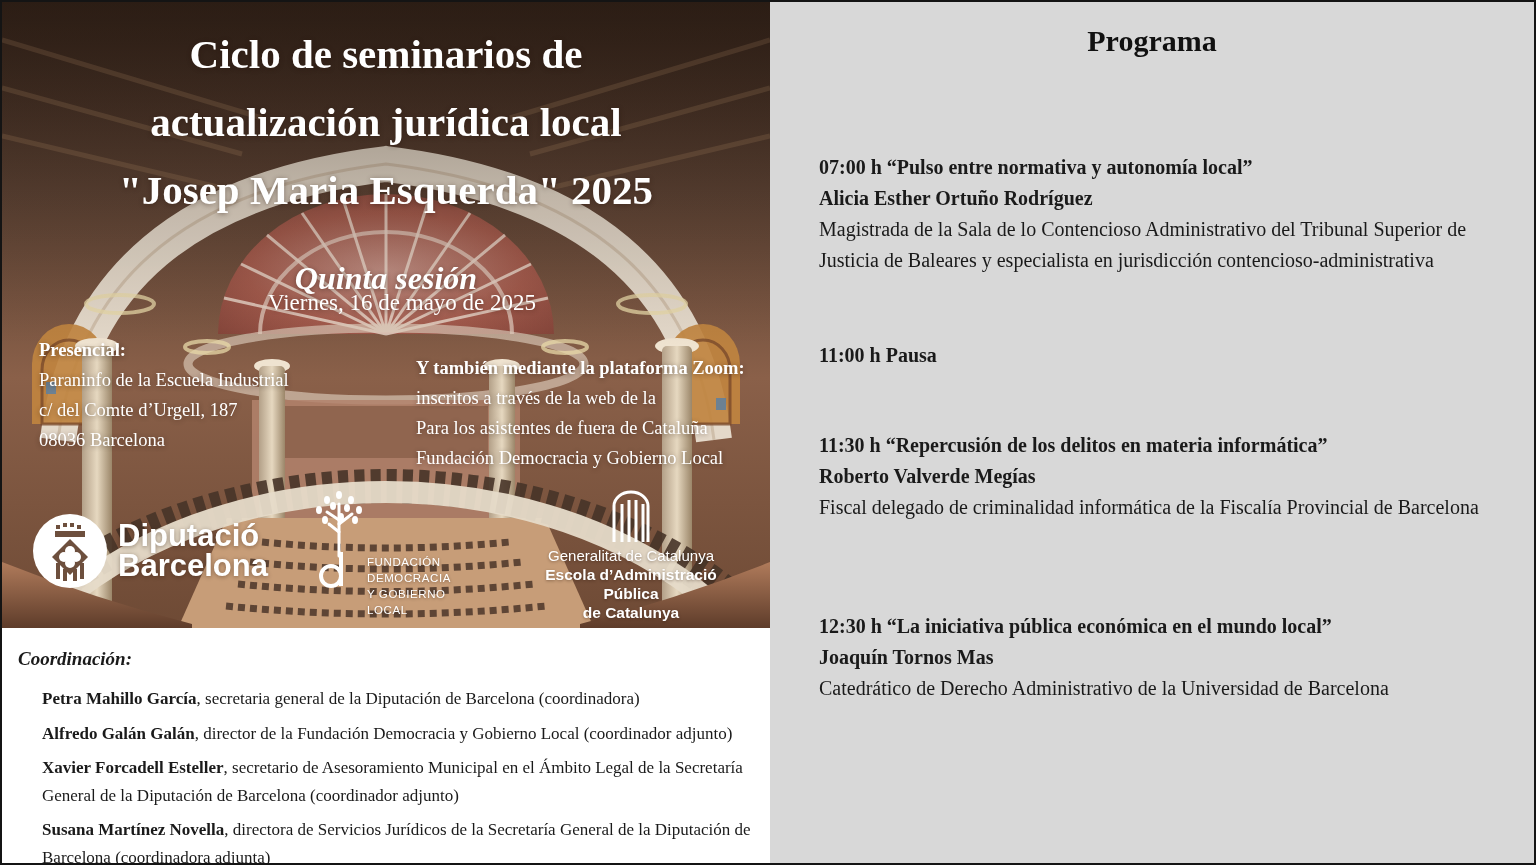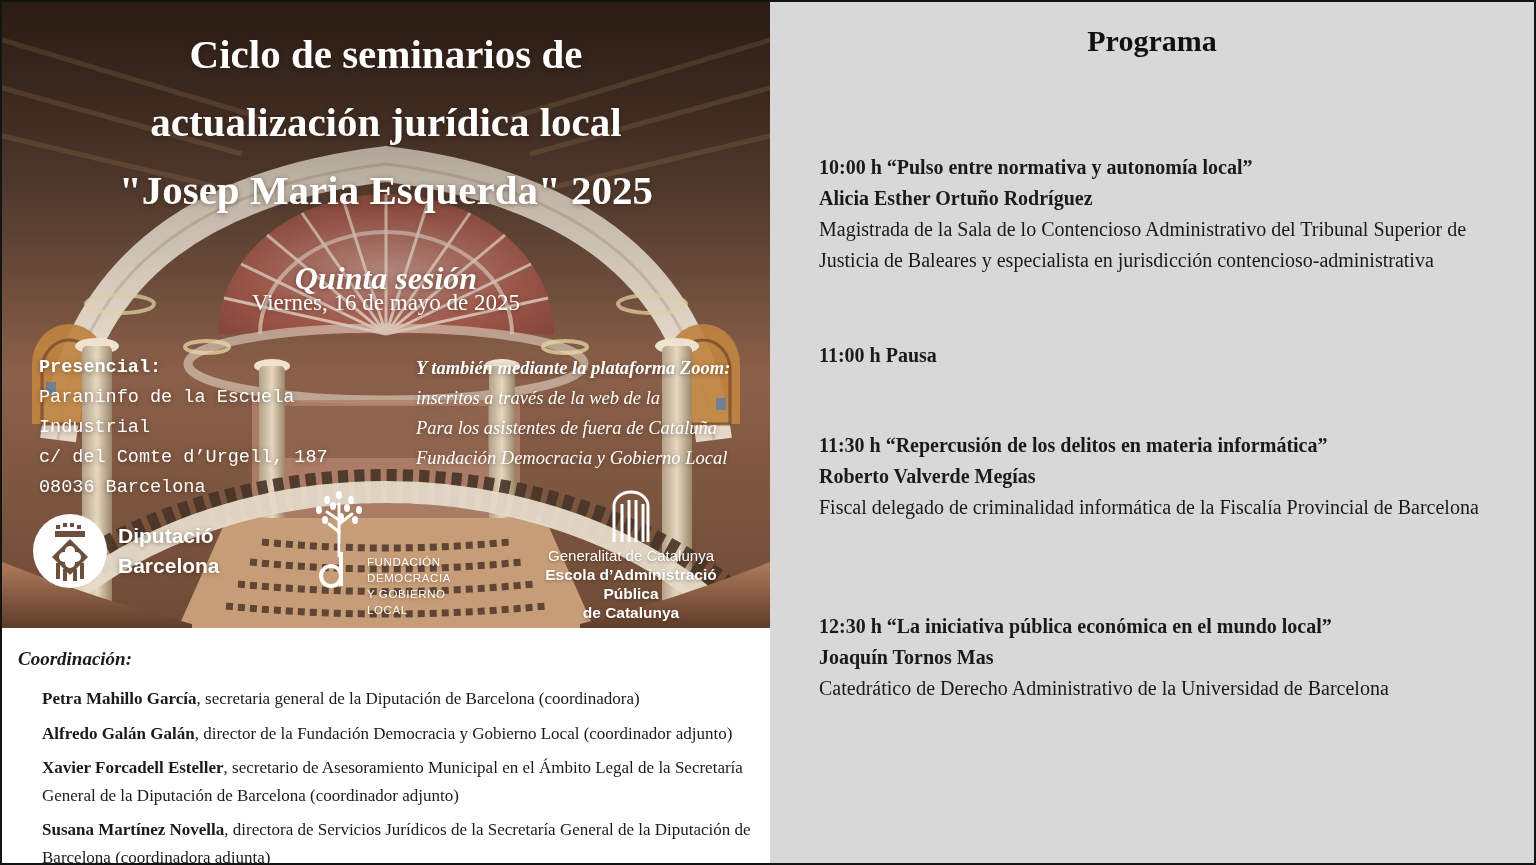--- a/index.html
+++ b/index.html
@@ -22,30 +22,30 @@
   .photo-shade{
     position:absolute;left:0;top:0;width:100%;height:100%;
     background:linear-gradient(180deg,rgba(35,22,14,.50) 0%,rgba(35,22,14,.18) 30%,rgba(35,22,14,0) 55%);
     pointer-events:none;
   }
   .overlay-text{position:absolute;color:#fff;text-shadow:0 1px 5px rgba(40,20,10,.45);}
   .title-block{left:0;top:18px;width:768px;text-align:center;}
   .title-line{font-size:41px;font-weight:bold;line-height:68px;white-space:nowrap;}
   .session-line{left:0;top:256px;width:768px;text-align:center;
     font-size:32px;font-weight:bold;font-style:italic;line-height:40px;}
-  .date-line{left:0;top:286px;width:768px;text-align:center;font-size:23px;line-height:30px;}
+  .date-line{left:16px;top:286px;width:768px;text-align:center;font-size:23px;line-height:30px;}
   .info-block{font-size:18.5px;line-height:30px;width:360px;}
-  .info-presencial{left:37px;top:351px;font-family:Liberation Mono, monospace;}
-  .info-zoom{left:414px;top:351px;font-style:italic;}
+  .info-presencial{left:37px;top:333px;}
+  .info-zoom{left:414px;top:351px;}
   .info-label{font-weight:bold;}
   
   .logo{position:absolute;color:#fff;}
   .logo-dipba{left:30px;top:511px;display:flex;align-items:center;}
   .dipba-text{margin-left:10px;font-family:"Liberation Sans","DejaVu Sans",sans-serif;
-    font-weight:bold;font-size:21px;line-height:30px;text-shadow:0 1px 4px rgba(40,20,10,.4);}
+    font-weight:bold;font-size:31px;line-height:30px;text-shadow:0 1px 4px rgba(40,20,10,.4);}
   .logo-fdgl{left:305px;top:488px;width:170px;}
   .fdgl-text{position:absolute;left:60px;top:64px;font-family:"Liberation Sans","DejaVu Sans",sans-serif;
     font-size:11.5px;line-height:16px;letter-spacing:.6px;text-shadow:0 1px 3px rgba(40,20,10,.4);}
   .logo-gencat{left:520px;top:488px;width:218px;text-align:center;}
   .gencat-emblem{display:block;margin:0 auto;}
   .gencat-text{font-family:"Liberation Sans","DejaVu Sans",sans-serif;
     font-size:15px;line-height:19px;text-shadow:0 1px 3px rgba(40,20,10,.4);margin-top:2px;}
   .gencat-text .b{font-weight:bold;font-size:15.5px;}
   
   .coord{position:absolute;left:0;top:626px;width:768px;height:235px;background:#ffffff;}
@@ -290,21 +290,21 @@
       <p><span class="b">Alfredo Galán Galán</span><span>, director de la Fundación Democracia y Gobierno Local (coordinador adjunto)</span></p>
       <p><span class="b">Xavier Forcadell Esteller</span><span>, secretario de Asesoramiento Municipal en el Ámbito Legal de la Secretaría General de la Diputación de Barcelona (coordinador adjunto)</span></p>
       <p><span class="b">Susana Martínez Novella</span><span>, directora de Servicios Jurídicos de la Secretaría General de la Diputación de Barcelona (coordinadora adjunta)</span></p>
     </div>
   </div>
 
   <div class="program-panel">
     <div class="program-heading">Programa</div>
 
     <div class="prog-item prog-item-1">
-      <div class="prog-title">10:00 h “Pulso entre normativa y autonomía local”</div>
+      <div class="prog-title">07:00 h “Pulso entre normativa y autonomía local”</div>
       <div class="prog-speaker">Alicia Esther Ortuño Rodríguez</div>
       <div class="prog-desc">Magistrada de la Sala de lo Contencioso Administrativo del Tribunal Superior de Justicia de Baleares y especialista en jurisdicción contencioso-administrativa</div>
     </div>
 
     <div class="prog-item prog-item-2">
       <div class="prog-title">11:00 h Pausa</div>
     </div>
 
     <div class="prog-item prog-item-3">
       <div class="prog-title">11:30 h “Repercusión de los delitos en materia informática”</div>

